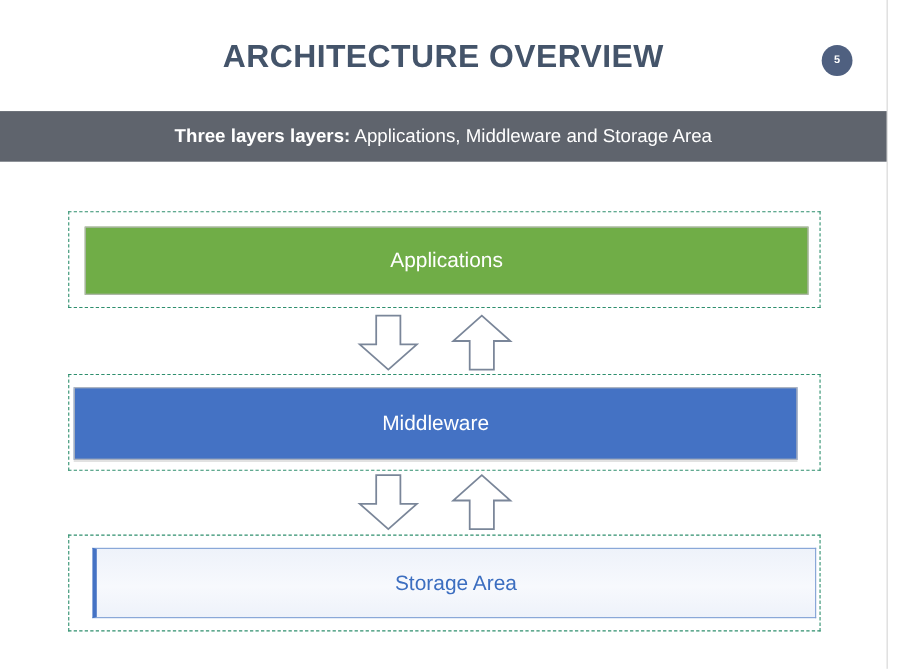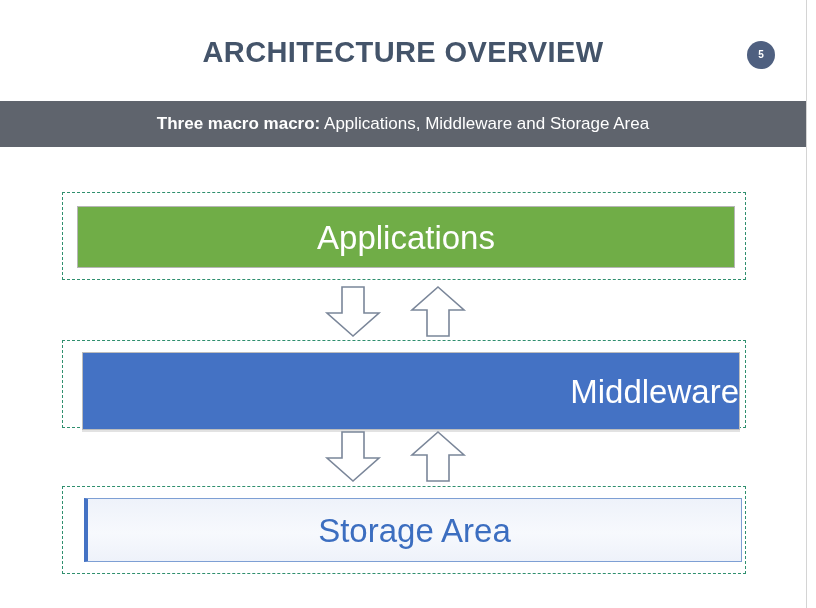--- a/index.html
+++ b/index.html
@@ -101,43 +101,42 @@
 
   
   .layer-bar {
     position: absolute;
     box-sizing: border-box;
     display: flex;
     align-items: center;
     justify-content: center;
   }
   .layer-bar .bar-label {
-    font-size: 33px;
+    font-size: 19px;
     line-height: 1;
   }
 
   #bar-applications {
     left: 77px;
     top: 206px;
     width: 658px;
     height: 62px;
     background: #70ad47;
     border: 1px solid #b6b6b6;
   }
   #bar-applications .bar-label { color: #ffffff; }
 
   #bar-middleware {
-    left: 82px;
+    left: 67px;
     top: 352px;
     width: 658px;
-    height: 78px;
+    height: 66px;
     background: #4472c4;
     border: 1px solid #bdbdbd;
     box-shadow: 0 2px 0 0 #e2e2e2;
-    justify-content: flex-end;
   }
   #bar-middleware .bar-label { color: #ffffff; }
 
   #bar-storage {
     left: 84px;
     top: 498px;
     width: 658px;
     height: 64px;
     background: linear-gradient(180deg, #eef2fa 0%, #f7f9fd 55%, #eef2fa 100%);
     border: 1px solid #7e9fd4;
@@ -168,21 +167,21 @@
 
   <div id="slide-right-edge"></div>
 
   <div id="title">ARCHITECTURE OVERVIEW</div>
 
   <div id="page-badge">
     <span>5</span>
   </div>
 
   <div id="subtitle-band">
-    <div class="sub-text"><span class="sub-strong">Three macro macro:</span><span> Applications, Middleware and Storage Area</span></div>
+    <div class="sub-text"><span class="sub-strong">Three layers layers:</span><span> Applications, Middleware and Storage Area</span></div>
   </div>
 
   <div class="layer-group" id="group-applications"></div>
   <div class="layer-bar" id="bar-applications">
     <span class="bar-label">Applications</span>
   </div>
 
   <svg class="arrow" id="arrow-down-1" width="58" height="52" viewBox="0 0 58 52">
     <polygon points="18,1 40,1 40,27 55,27 29,50 3,27 18,27"></polygon>
   </svg>

